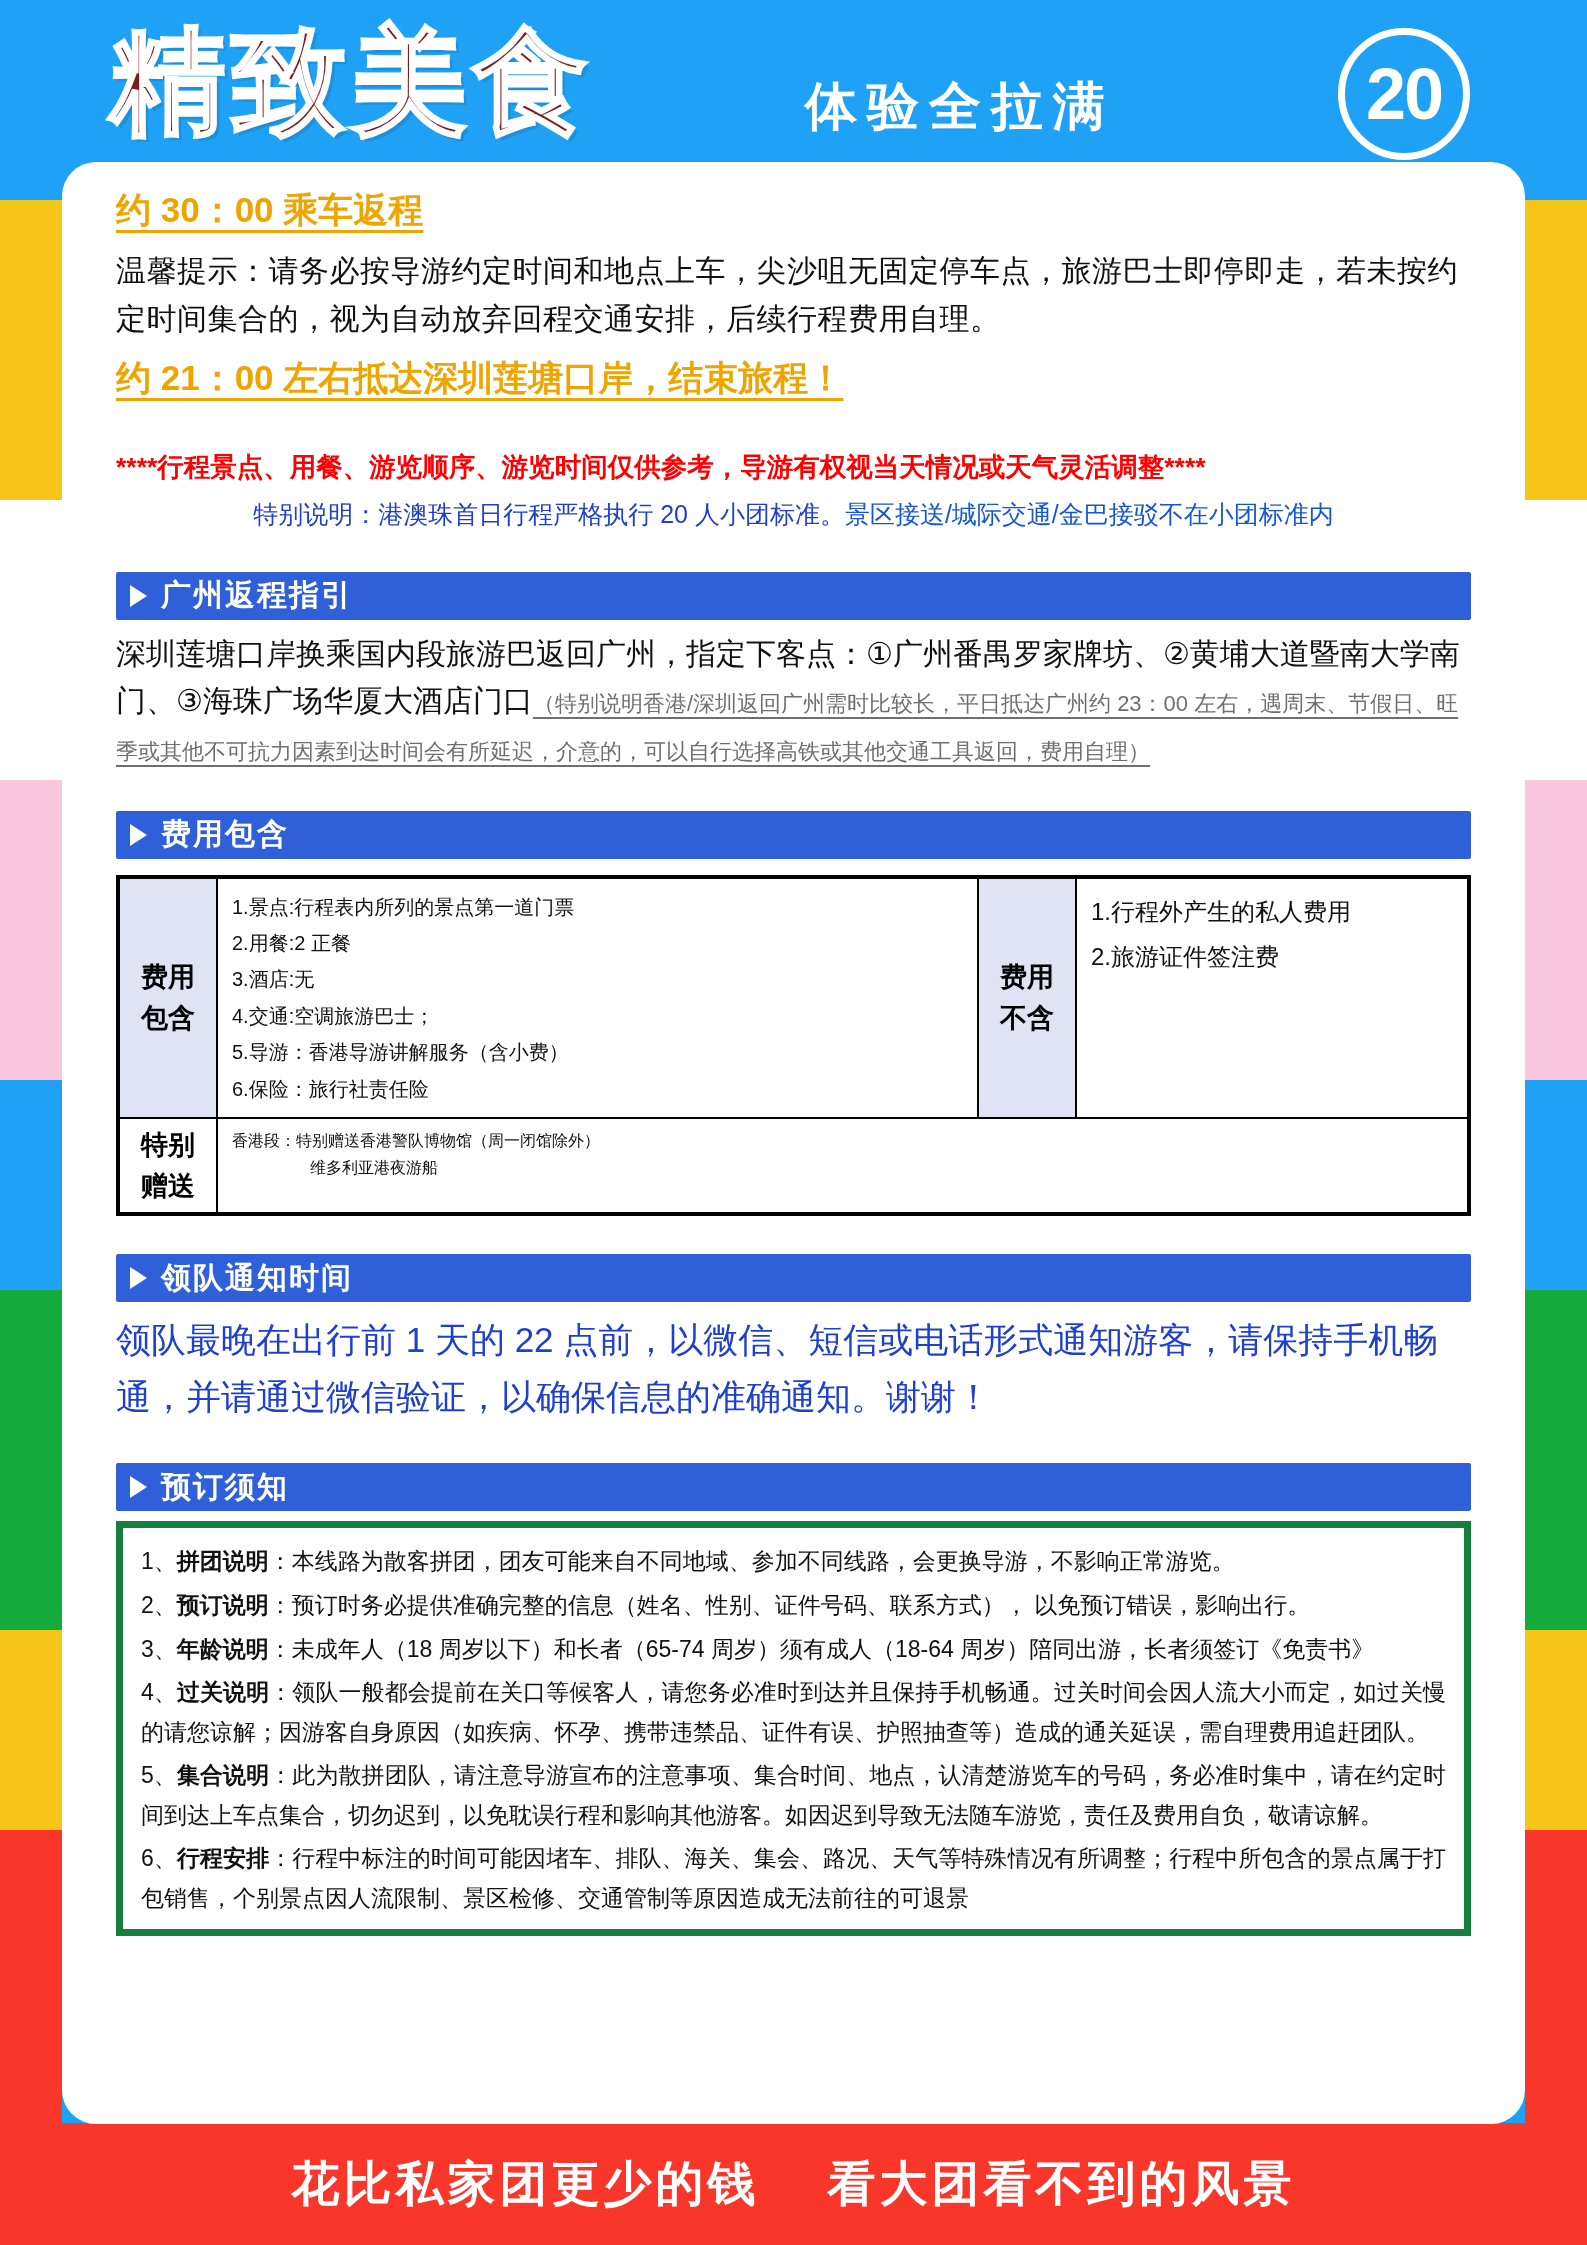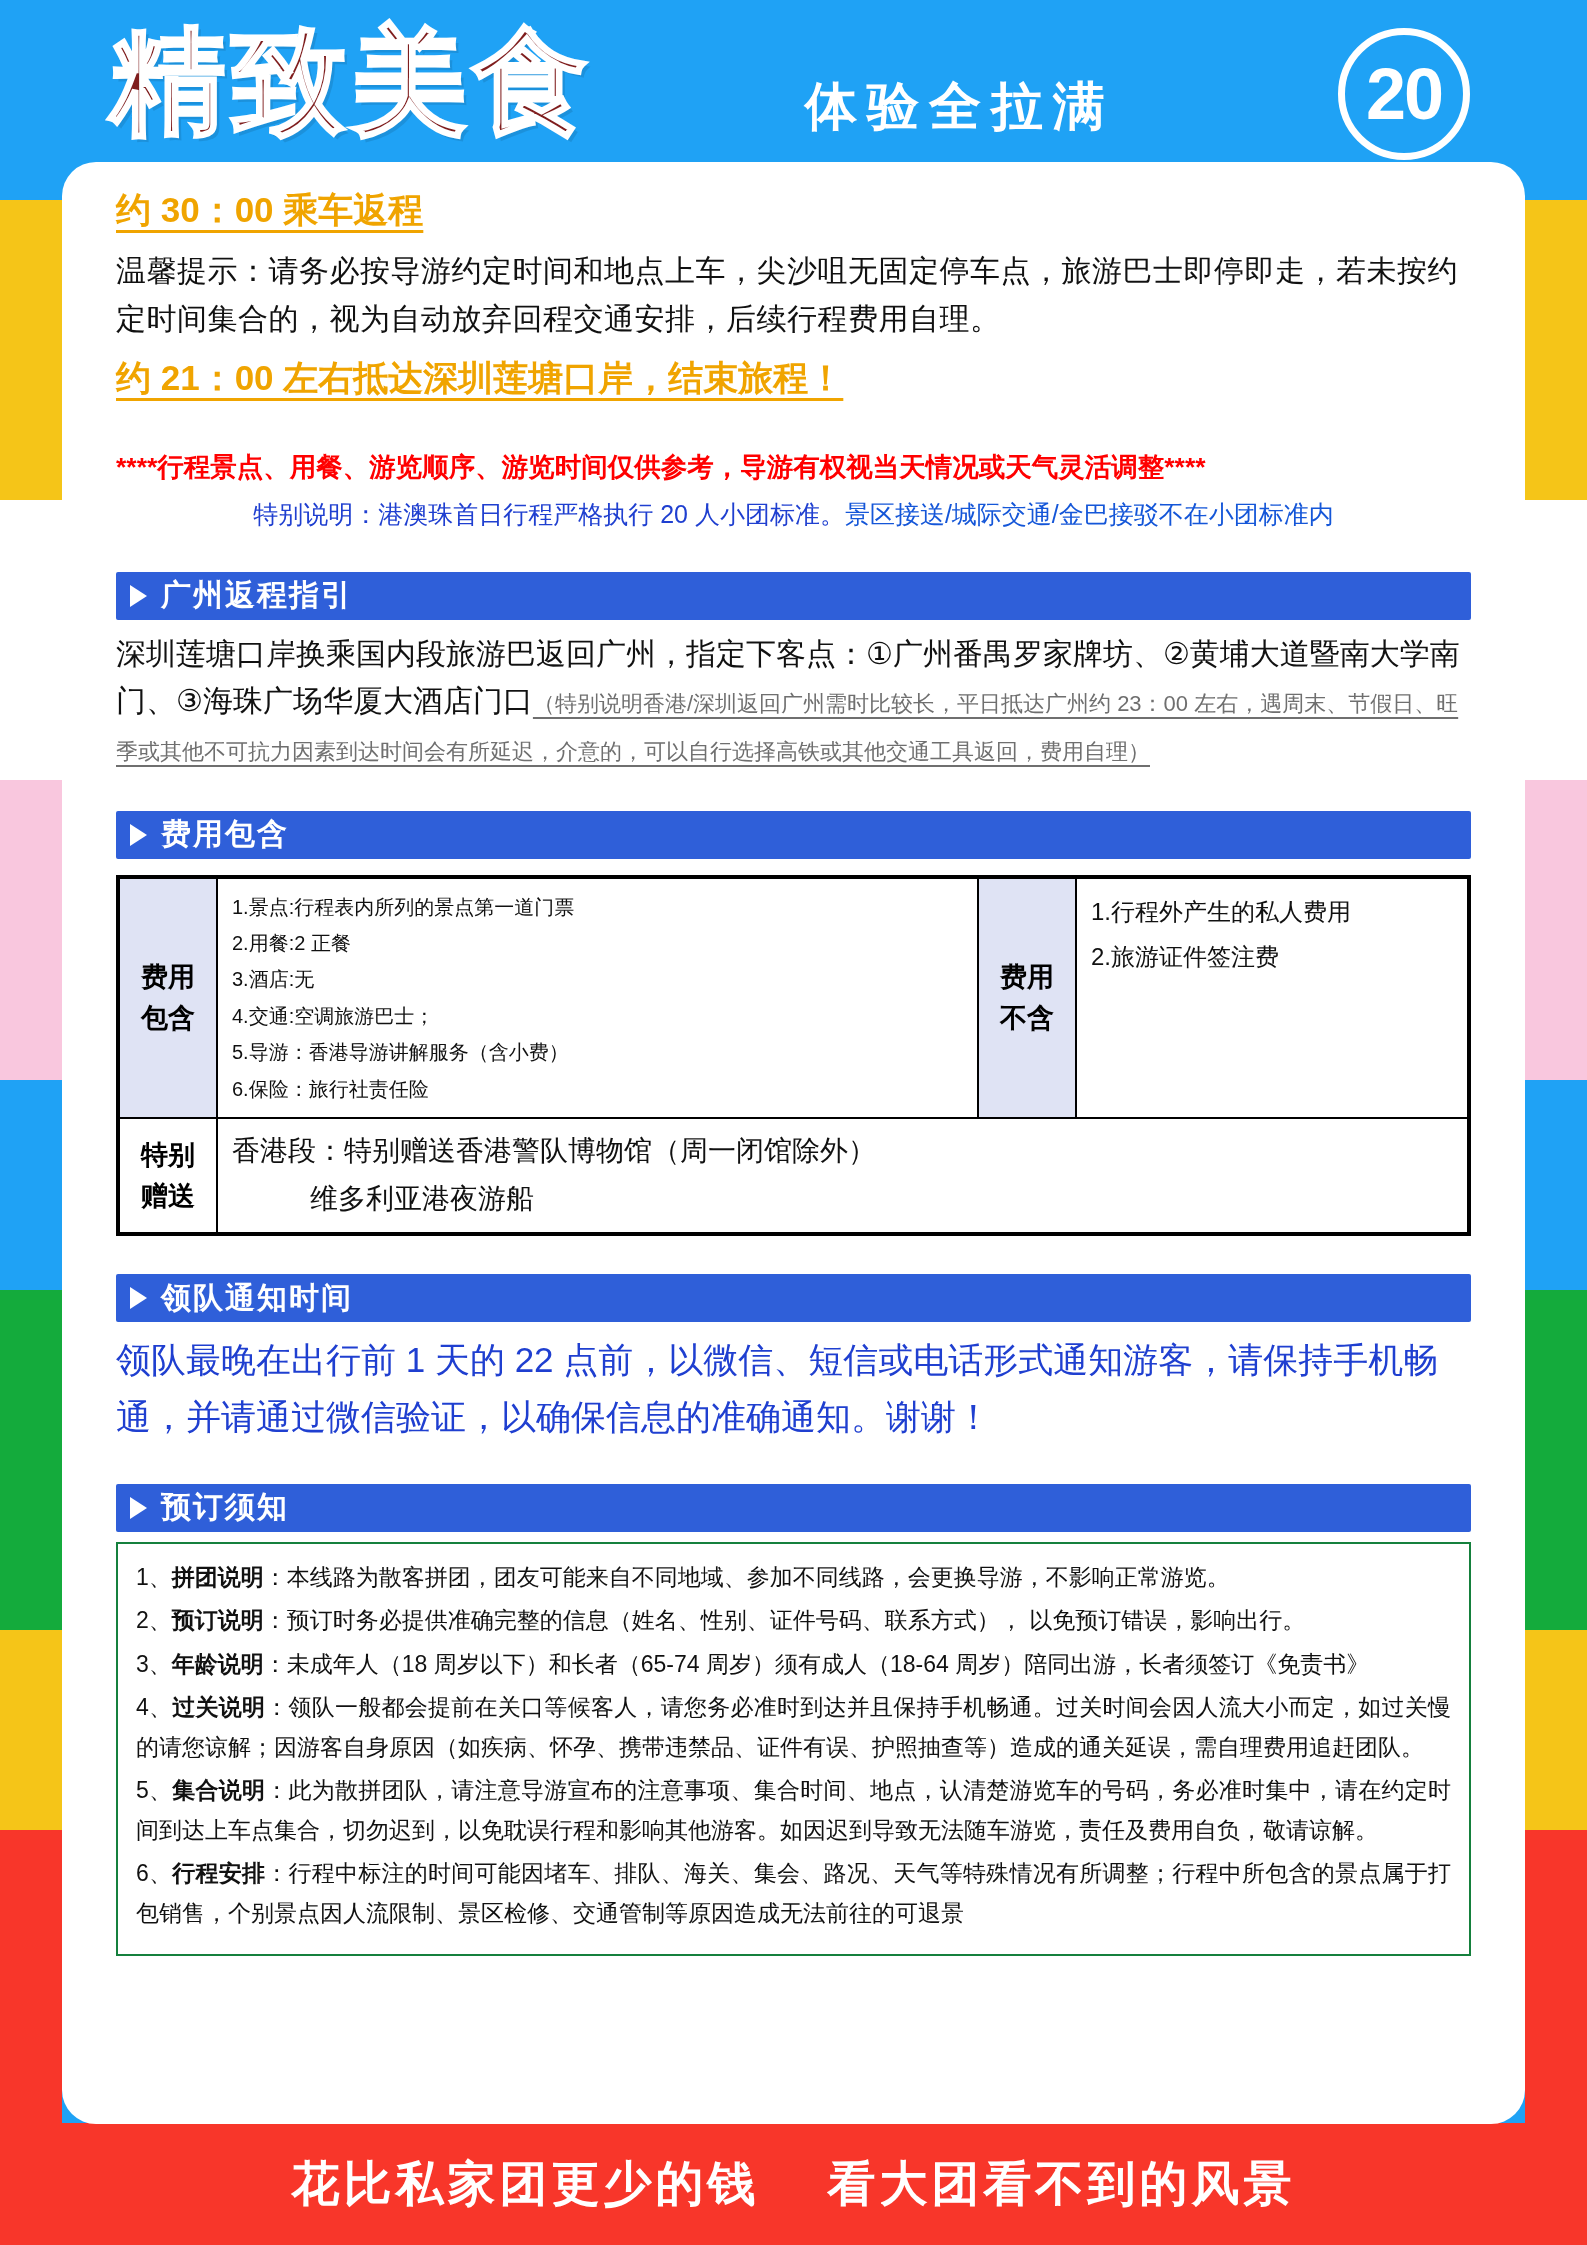--- a/index.html
+++ b/index.html
@@ -129,31 +129,31 @@
   }
   .fee-c4{width:360px;padding:10px 16px 10px 14px;}
   .fee-c4 div{font-size:24px;line-height:1.9;color:#111;}
   .fee-bot{display:flex;border-top:2px solid #000;}
   .fee-b1{
     width:96px;display:flex;align-items:center;justify-content:center;
     border-right:2px solid #000;font-size:27px;font-weight:bold;line-height:1.5;
     text-align:center;padding:6px 0;
   }
   .fee-b2{flex:1;padding:8px 0 10px 14px;}
-  .fee-b2 div{font-size:28px;line-height:1.7;color:#111;}
+  .fee-b2 div{font-size:16px;line-height:1.7;color:#111;}
   .fee-b2 .indent{padding-left:78px;}
 
   
   .notice{
     color:#1f3fd0;font-size:35px;line-height:1.62;margin:0;
   }
 
   
   .notes{
-    border:2px solid #15803d;padding:14px 18px 16px 18px;
+    border:7px solid #15803d;padding:14px 18px 7px 18px;
   }
   .notes p{
     margin:0 0 4px 0;font-size:23px;line-height:1.72;color:#111;text-align:justify;
   }
   .notes b{font-weight:bold;}
 </style>
 </head>
 <body>
 
 <div class="stripes">

